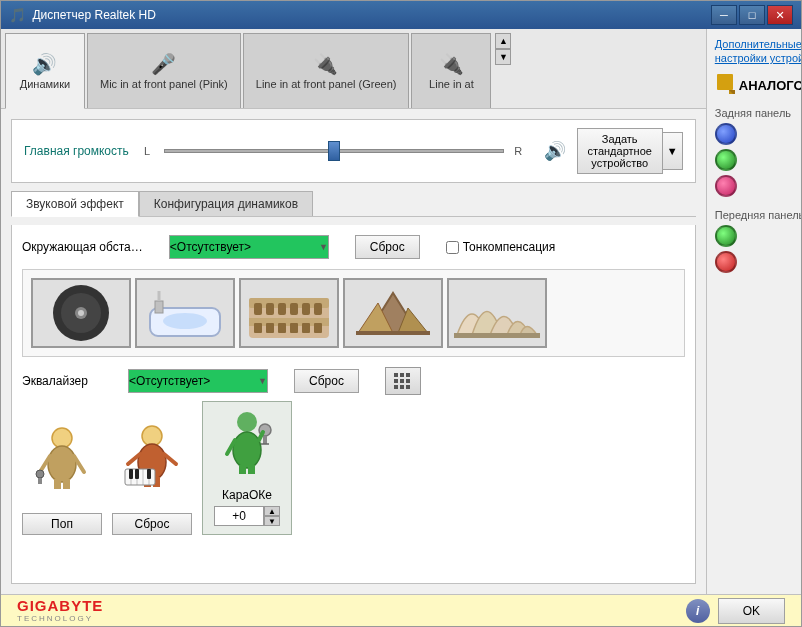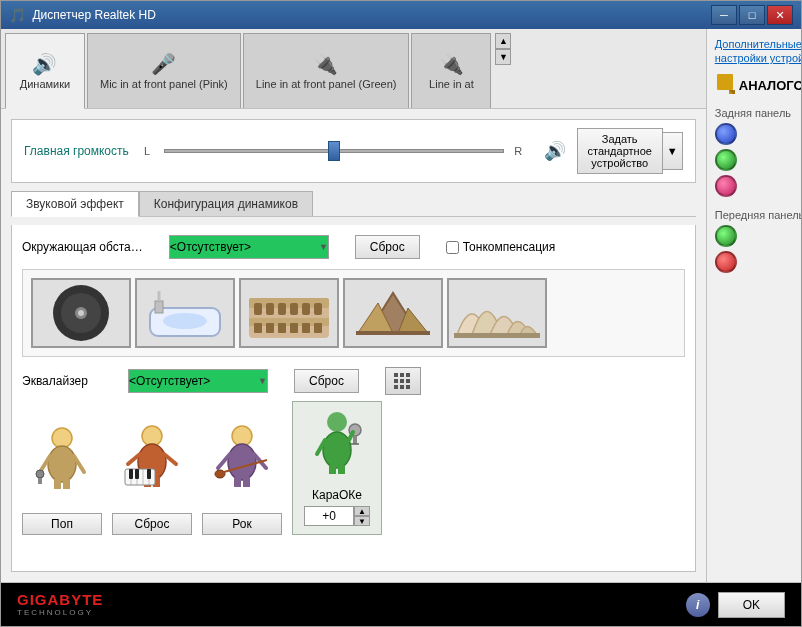--- a/index.html
+++ b/index.html
@@ -389,22 +389,22 @@
       border: 2px solid rgba(0,0,0,0.3);
     }
     .jack-blue { background: radial-gradient(circle at 35% 35%, #80a0ff, #2040c0); }
     .jack-green { background: radial-gradient(circle at 35% 35%, #80ff80, #208020); }
     .jack-pink { background: radial-gradient(circle at 35% 35%, #ff80b0, #c02060); }
     .jack-green2 { background: radial-gradient(circle at 35% 35%, #80ff80, #208020); }
     .jack-red { background: radial-gradient(circle at 35% 35%, #ff8080, #c02020); }
 
     
     .bottom-bar {
-      height: 44px;
-      background: #000000;
+      height: 32px;
+      background: #fef9c3;
       border-top: 1px solid #c0c0c0;
       display: flex;
       align-items: center;
       padding: 0 16px;
       justify-content: space-between;
     }
     .gigabyte-logo {
       font-size: 15px;
       font-weight: bold;
       color: #e02020;
@@ -672,36 +672,20 @@
                   <line x1="21" y1="45" x2="21" y2="61" stroke="#888" stroke-width="0.5"></line>
                   <line x1="27" y1="45" x2="27" y2="61" stroke="#888" stroke-width="0.5"></line>
                   <rect x="7" y="45" width="4" height="10" fill="#222" rx="1"></rect>
                   <rect x="13" y="45" width="4" height="10" fill="#222" rx="1"></rect>
                   <rect x="25" y="45" width="4" height="10" fill="#222" rx="1"></rect>
                 </svg>
               </div>
               <button class="eq-btn">Сброс</button>
             </div>
 
-            <div class="eq-icon-box">
-              <div class="eq-icon-figure">
-                <svg width="60" height="65" viewBox="0 0 60 65">
-                  <circle cx="30" cy="12" r="10" fill="#f0d080" stroke="#d0a040" stroke-width="1.5"></circle>
-                  <ellipse cx="30" cy="38" rx="14" ry="18" fill="#806090" stroke="#604070" stroke-width="1.5"></ellipse>
-                  <line x1="18" y1="30" x2="6" y2="44" stroke="#806090" stroke-width="4" stroke-linecap="round"></line>
-                  <line x1="42" y1="30" x2="54" y2="44" stroke="#806090" stroke-width="4" stroke-linecap="round"></line>
-                  <rect x="22" y="53" width="7" height="10" fill="#806090"></rect>
-                  <rect x="31" y="53" width="7" height="10" fill="#806090"></rect>
-
-                  <ellipse cx="8" cy="50" rx="5" ry="4" fill="#a05020" stroke="#703010" stroke-width="1"></ellipse>
-                  <line x1="12" y1="48" x2="55" y2="36" stroke="#a05020" stroke-width="2"></line>
-                </svg>
-              </div>
-              <button class="eq-btn">Рок</button>
-            </div>
 
             <div class="karaoke-box">
               <div class="karaoke-figure">
                 <svg width="60" height="65" viewBox="0 0 60 65">
 
                   <circle cx="30" cy="12" r="10" fill="#60b060" stroke="#40804" stroke-width="1.5"></circle>
                   <ellipse cx="30" cy="40" rx="14" ry="18" fill="#40a040" stroke="#308030" stroke-width="1.5"></ellipse>
 
                   <circle cx="48" cy="20" r="6" fill="#aaa" stroke="#777" stroke-width="1.5"></circle>
                   <rect x="46" y="26" width="4" height="8" fill="#888"></rect>

